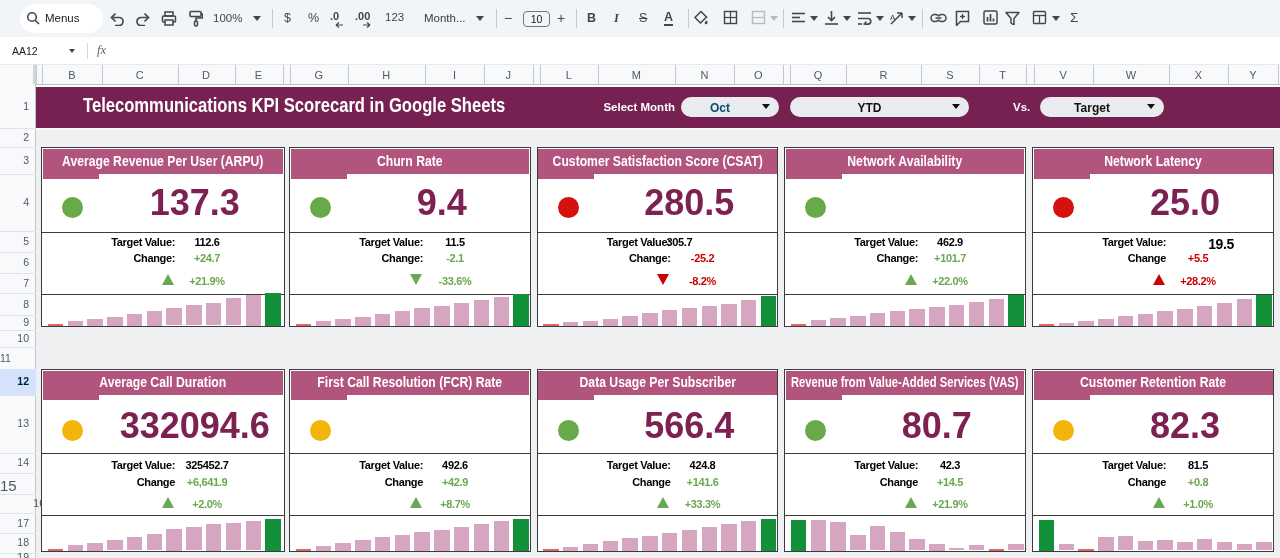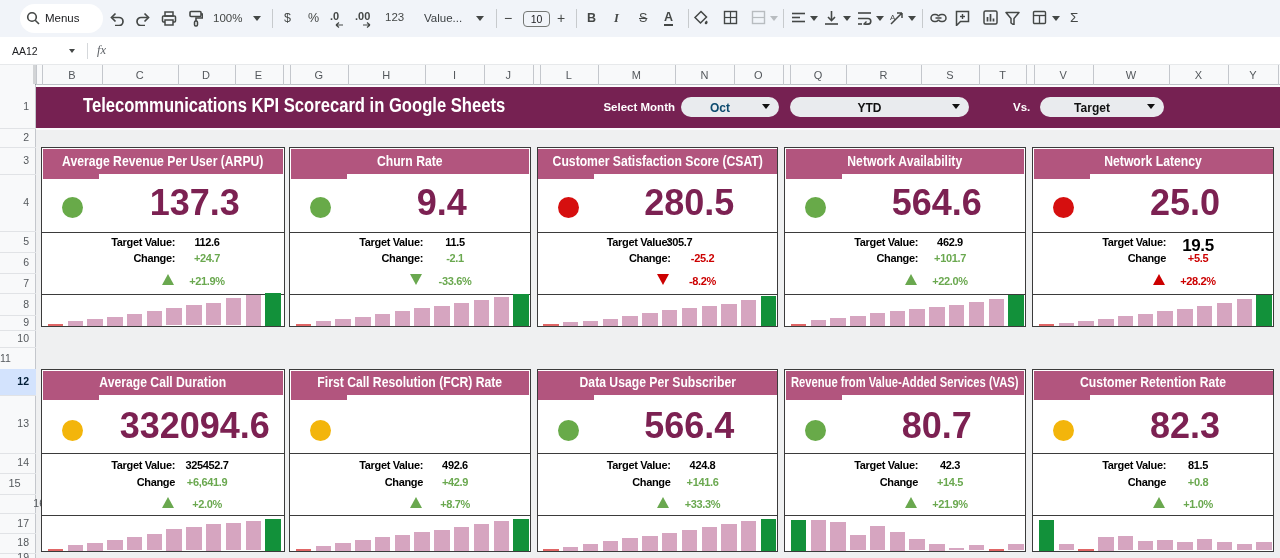--- a/index.html
+++ b/index.html
@@ -42,21 +42,21 @@
 <div class="abs" style="left:308px;top:11px;font-size:12.5px;color:#444746;">%</div>
 <div class="abs" style="left:330px;top:10px;font-size:11px;font-weight:bold;color:#444746;">.0</div>
 <svg class="abs" style="left:334px;top:22px;" width="10" height="8" viewBox="0 0 10 8">
       <path d="M9 3 H2 M2 3 l3 -2.5 M2 3 l3 2.5" stroke="#444746" stroke-width="1.2" fill="none"></path>
     </svg>
 <div class="abs" style="left:355px;top:10px;font-size:11px;font-weight:bold;color:#444746;">.00</div>
 <svg class="abs" style="left:362px;top:22px;" width="10" height="8" viewBox="0 0 10 8">
       <path d="M1 3 H8 M8 3 l-3 -2.5 M8 3 l-3 2.5" stroke="#444746" stroke-width="1.2" fill="none"></path>
     </svg>
 <div class="abs" style="left:385px;top:11px;font-size:11.5px;color:#444746;">123</div>
-<div class="abs" style="left:424px;top:12px;font-size:11.5px;color:#3c4043;">Value...</div>
+<div class="abs" style="left:424px;top:12px;font-size:11.5px;color:#3c4043;">Month...</div>
 <div class="caret" style="left:476px;top:16px;"></div>
 <div class="sep" style="left:496px;top:9px;height:19px;"></div>
 <div class="abs" style="left:504px;top:10px;font-size:14px;color:#444746;">−</div>
 <div class="abs" style="left:523px;top:11px;width:27px;height:15.5px;border:1px solid #747775;border-radius:4px;font-size:10.5px;color:#202124;text-align:center;line-height:14px;">10</div>
 <div class="abs" style="left:557px;top:10px;font-size:14px;color:#444746;">+</div>
 <div class="sep" style="left:576px;top:9px;height:19px;"></div>
 <div class="abs" style="left:587px;top:11px;font-size:12.5px;font-weight:bold;color:#444746;">B</div>
 <div class="abs" style="left:614px;top:11px;font-size:12.5px;font-style:italic;font-weight:bold;color:#444746;font-family:'Liberation Serif',serif;">I</div>
 <div class="abs" style="left:639px;top:11px;font-size:12.5px;color:#444746;text-decoration:line-through;">S</div>
 <div class="abs" style="left:664px;top:10px;font-size:12.5px;font-weight:bold;color:#444746;border-bottom:2px solid #444746;line-height:14px;">A</div>
@@ -211,21 +211,21 @@
 <div class="abs" style="left:0;top:235.3px;width:29px;text-align:right;font-size:10.5px;font-weight:normal;color:#54585c;">5</div>
 <div class="abs" style="left:0;top:256.1px;width:29px;text-align:right;font-size:10.5px;font-weight:normal;color:#54585c;">6</div>
 <div class="abs" style="left:0;top:276.7px;width:29px;text-align:right;font-size:10.5px;font-weight:normal;color:#54585c;">7</div>
 <div class="abs" style="left:0;top:297.5px;width:29px;text-align:right;font-size:10.5px;font-weight:normal;color:#54585c;">8</div>
 <div class="abs" style="left:0;top:315.8px;width:29px;text-align:right;font-size:10.5px;font-weight:normal;color:#54585c;">9</div>
 <div class="abs" style="left:0;top:332.1px;width:29px;text-align:right;font-size:10.5px;font-weight:normal;color:#54585c;">10</div>
 <div class="abs" style="left:0;top:351.5px;width:29px;text-align:left;font-size:10.5px;font-weight:normal;color:#54585c;">11</div>
 <div class="abs" style="left:0;top:375.2px;width:29px;text-align:right;font-size:10.5px;font-weight:bold;color:#001d35;">12</div>
 <div class="abs" style="left:0;top:417.1px;width:29px;text-align:right;font-size:10.5px;font-weight:normal;color:#54585c;">13</div>
 <div class="abs" style="left:0;top:456.3px;width:29px;text-align:right;font-size:10.5px;font-weight:normal;color:#54585c;">14</div>
-<div class="abs" style="left:0;top:476.7px;width:29px;text-align:center;font-size:11px;font-weight:normal;color:#54585c;">15</div>
+<div class="abs" style="left:0;top:476.7px;width:29px;text-align:left;font-size:15px;font-weight:normal;color:#54585c;">15</div>
 <div class="abs" style="left:16px;top:496.8px;width:29px;text-align:right;font-size:10.5px;font-weight:normal;color:#54585c;">16</div>
 <div class="abs" style="left:0;top:516.6px;width:29px;text-align:right;font-size:10.5px;font-weight:normal;color:#54585c;">17</div>
 <div class="abs" style="left:0;top:536.4px;width:29px;text-align:right;font-size:10.5px;font-weight:normal;color:#54585c;">18</div>
 <div class="abs" style="left:0;top:550.5px;width:29px;text-align:right;font-size:10.5px;font-weight:normal;color:#54585c;">19</div>
 <div class="abs" style="left:36px;top:85px;width:1244px;height:1.5px;background:#fcfcfc;"></div>
 <div class="abs" style="left:36px;top:127.5px;width:1244px;height:2px;background:#fbfbfc;"></div>
 <div class="abs" style="left:36px;top:86.5px;width:1244px;height:41px;background:#762152;"></div>
 <div class="abs" style="left:83px;top:94px;font-size:20px;font-weight:bold;color:#fff;white-space:nowrap;transform:scaleX(0.83);transform-origin:left center;">Telecommunications KPI Scorecard in Google Sheets</div>
 <div class="abs" style="left:575px;top:100.5px;width:100px;text-align:right;font-size:11.5px;font-weight:bold;color:#fff;">Select Month</div>
 <div class="abs" style="left:681px;top:97px;width:98px;height:19.5px;background:#e9ebee;border-radius:10px;"></div>
@@ -314,21 +314,20 @@
 <div class="abs" style="left:681.76px;top:307.5px;width:15.4px;height:18px;background:#d6a5c0;"></div>
 <div class="abs" style="left:701.54px;top:305.5px;width:15.4px;height:20px;background:#d6a5c0;"></div>
 <div class="abs" style="left:721.3199999999999px;top:303.5px;width:15.4px;height:22px;background:#d6a5c0;"></div>
 <div class="abs" style="left:741.0999999999999px;top:299.5px;width:15.4px;height:26px;background:#d6a5c0;"></div>
 <div class="abs" style="left:760.88px;top:295.5px;width:15.4px;height:30px;background:#12913a;"></div>
 <div class="abs" style="left:784px;top:147px;width:241.5px;height:179.5px;background:#fff;border:1.5px solid #3b3b3b;"></div>
 <div class="abs" style="left:785.5px;top:148.5px;width:238.5px;height:25.5px;background:#b2557e;"></div>
 <div class="abs" style="left:724px;top:148.5px;width:361.5px;height:24px;line-height:24px;text-align:center;font-size:14px;font-weight:bold;color:#fff;white-space:nowrap;transform:scaleX(0.87);">Network Availability</div>
 <div class="abs" style="left:785.5px;top:174px;width:56px;height:5px;background:#b2557e;"></div>
 <div class="abs" style="left:805px;top:197.0px;width:21px;height:21px;border-radius:50%;background:#68aa49;"></div>
-<div class="abs" style="left:848px;top:183px;width:177.5px;height:40px;line-height:40px;text-align:center;font-size:36px;font-weight:bold;color:#7c2152;">564.6</div>
 <div class="abs" style="left:784px;top:231.5px;width:241.5px;height:1.5px;background:#3b3b3b;"></div>
 <div class="abs" style="left:784px;top:293.5px;width:241.5px;height:1.5px;background:#3b3b3b;"></div>
 <div class="abs" style="left:784px;top:235.6px;width:134px;text-align:right;font-size:11px;letter-spacing:-0.35px;font-weight:bold;color:#000;">Target Value:</div>
 <div class="abs" style="left:914px;top:235.6px;width:72px;text-align:center;font-size:11px;letter-spacing:-0.35px;font-weight:bold;color:#000;">462.9</div>
 <div class="abs" style="left:784px;top:252.3px;width:134px;text-align:right;font-size:11px;letter-spacing:-0.35px;font-weight:bold;color:#000;">Change:</div>
 <div class="abs" style="left:914px;top:252.3px;width:72px;text-align:center;font-size:11px;letter-spacing:-0.35px;font-weight:bold;color:#6aa84f;">+101.7</div>
 <div class="abs" style="left:904.5px;top:274.0px;width:0;height:0;border-left:6.5px solid transparent;border-right:6.5px solid transparent;border-bottom:11px solid #6aa84f;"></div>
 <div class="abs" style="left:914px;top:274.5px;width:72px;text-align:center;font-size:11px;letter-spacing:-0.35px;font-weight:bold;color:#6aa84f;">+22.0%</div>
 <div class="abs" style="left:790.8px;top:323.5px;width:15.4px;height:2px;background:#e06666;"></div>
 <div class="abs" style="left:810.5799999999999px;top:319.5px;width:15.4px;height:6px;background:#d6a5c0;"></div>
@@ -344,21 +343,21 @@
 <div class="abs" style="left:1008.38px;top:294.5px;width:15.4px;height:31px;background:#12913a;"></div>
 <div class="abs" style="left:1032px;top:147px;width:242px;height:179.5px;background:#fff;border:1.5px solid #3b3b3b;"></div>
 <div class="abs" style="left:1033.5px;top:148.5px;width:239px;height:25.5px;background:#b2557e;"></div>
 <div class="abs" style="left:972px;top:148.5px;width:362px;height:24px;line-height:24px;text-align:center;font-size:14px;font-weight:bold;color:#fff;white-space:nowrap;transform:scaleX(0.87);">Network Latency</div>
 <div class="abs" style="left:1033.5px;top:174px;width:56px;height:5px;background:#b2557e;"></div>
 <div class="abs" style="left:1053px;top:197.0px;width:21px;height:21px;border-radius:50%;background:#d60f0f;"></div>
 <div class="abs" style="left:1096px;top:183px;width:178px;height:40px;line-height:40px;text-align:center;font-size:36px;font-weight:bold;color:#7c2152;">25.0</div>
 <div class="abs" style="left:1032px;top:231.5px;width:242px;height:1.5px;background:#3b3b3b;"></div>
 <div class="abs" style="left:1032px;top:293.5px;width:242px;height:1.5px;background:#3b3b3b;"></div>
 <div class="abs" style="left:1032px;top:235.6px;width:134px;text-align:right;font-size:11px;letter-spacing:-0.35px;font-weight:bold;color:#000;">Target Value:</div>
-<div class="abs" style="left:1162px;top:235.6px;width:72px;text-align:center;font-size:17px;letter-spacing:-0.35px;font-weight:bold;color:#000;">19.5</div>
+<div class="abs" style="left:1162px;top:235.6px;width:72px;text-align:right;font-size:14px;letter-spacing:-0.35px;font-weight:bold;color:#000;">19.5</div>
 <div class="abs" style="left:1032px;top:252.3px;width:134px;text-align:right;font-size:11px;letter-spacing:-0.35px;font-weight:bold;color:#000;">Change</div>
 <div class="abs" style="left:1162px;top:252.3px;width:72px;text-align:center;font-size:11px;letter-spacing:-0.35px;font-weight:bold;color:#cc0000;">+5.5</div>
 <div class="abs" style="left:1152.5px;top:274.0px;width:0;height:0;border-left:6.5px solid transparent;border-right:6.5px solid transparent;border-bottom:11px solid #cc0000;"></div>
 <div class="abs" style="left:1162px;top:274.5px;width:72px;text-align:center;font-size:11px;letter-spacing:-0.35px;font-weight:bold;color:#cc0000;">+28.2%</div>
 <div class="abs" style="left:1038.8px;top:324.0px;width:15.4px;height:1.5px;background:#e06666;"></div>
 <div class="abs" style="left:1058.58px;top:322.5px;width:15.4px;height:3px;background:#d6a5c0;"></div>
 <div class="abs" style="left:1078.36px;top:320.5px;width:15.4px;height:5px;background:#d6a5c0;"></div>
 <div class="abs" style="left:1098.1399999999999px;top:318.5px;width:15.4px;height:7px;background:#d6a5c0;"></div>
 <div class="abs" style="left:1117.92px;top:315.5px;width:15.4px;height:10px;background:#d6a5c0;"></div>
 <div class="abs" style="left:1137.7px;top:313.5px;width:15.4px;height:12px;background:#d6a5c0;"></div>

